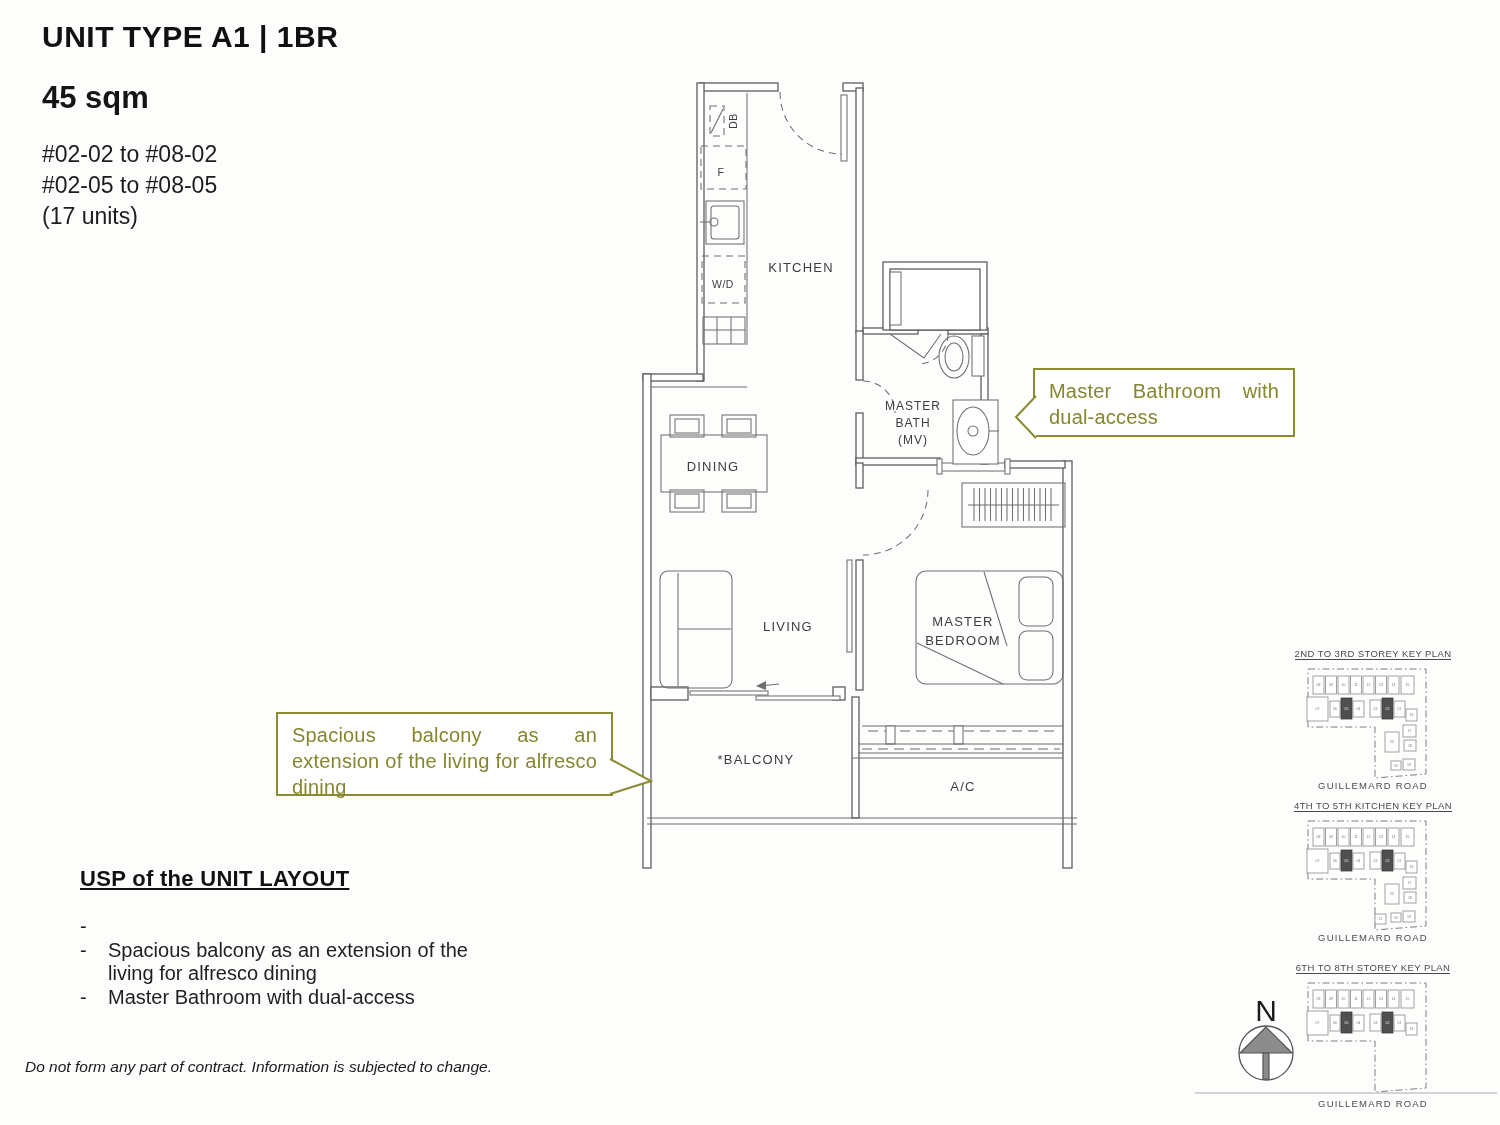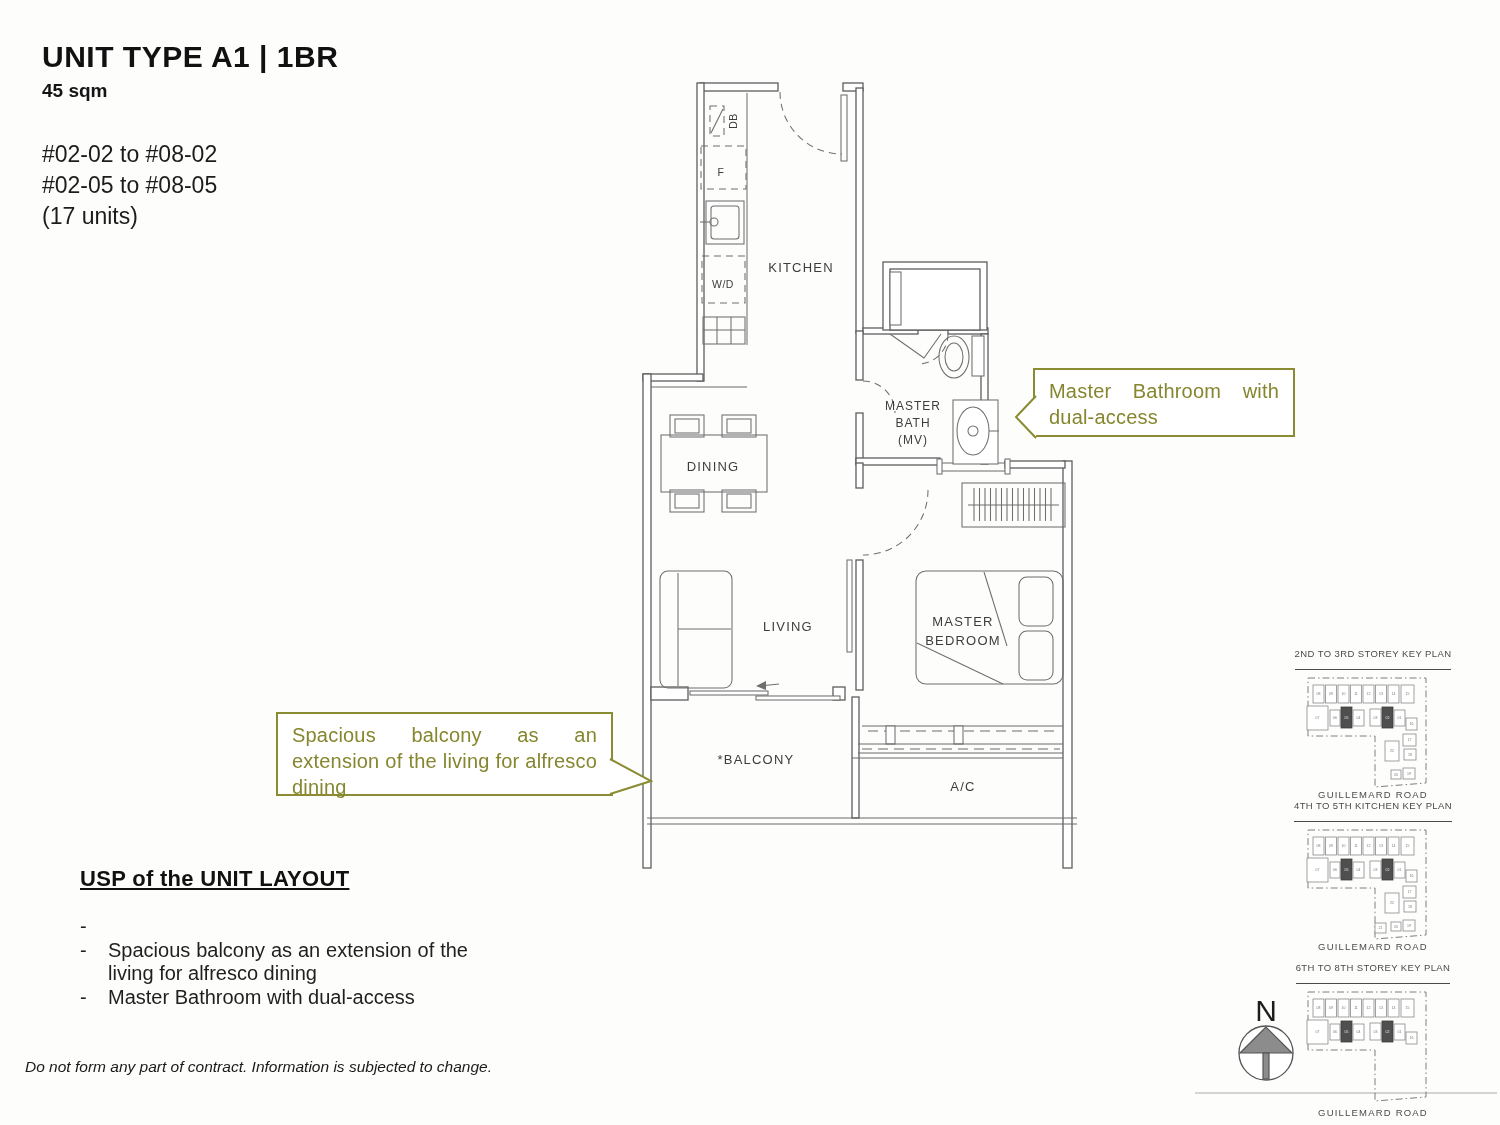--- a/index.html
+++ b/index.html
@@ -2,22 +2,22 @@
 <html><head>
 <meta charset="utf-8">
 <style>
   html,body{margin:0;padding:0;background:#e8e8e8;}
   #page{position:relative;width:1500px;height:1125px;background:#fdfdfc;overflow:hidden;
         font-family:"Liberation Sans",sans-serif;margin:0 auto;}
   #plan-svg{position:absolute;left:0;top:0;}
 
   
   .hdr-title{position:absolute;left:42px;top:20px;font-size:30px;font-weight:700;
-             color:#111;letter-spacing:.5px;white-space:nowrap;margin-top:20px;}
-  .hdr-area{position:absolute;left:42px;top:80px;font-size:19px;font-weight:700;color:#151515;}
+             color:#111;letter-spacing:.5px;white-space:nowrap;}
+  .hdr-area{position:absolute;left:42px;top:80px;font-size:31px;font-weight:700;color:#151515;}
   .hdr-stacks{position:absolute;left:42px;top:139px;font-size:23px;color:#1c1c1c;line-height:31px;}
 
   
   .callout{position:absolute;box-sizing:border-box;border:2px solid #8a8b33;color:#85862e;
            background:#fff;font-size:20px;line-height:26px;text-align:justify;
            padding:8px 14px;letter-spacing:.2px;}
   .callout .ptr{position:absolute;}
   #callout-bath{left:1033px;top:368px;width:262px;height:69px;}
   #callout-balcony{left:276px;top:712px;width:337px;height:84px;}
 
@@ -25,21 +25,21 @@
   .usp-head{position:absolute;left:80px;top:866px;font-size:22px;font-weight:700;color:#111;
             text-decoration:underline;letter-spacing:.3px;}
   .usp-list{position:absolute;left:80px;top:915px;width:400px;color:#1f1f1f;font-size:20px;line-height:23px;}
   .usp-item{display:flex;margin:0 0 1px 0;}
   .usp-item .dash{width:28px;flex:0 0 28px;}
   .usp-item .txt{width:360px;text-align:justify;}
 
   
   .keyplan{position:absolute;width:200px;text-align:center;color:#4a4a4a;}
   .kp-title{font-size:9.5px;letter-spacing:.4px;display:inline-block;
-            border-bottom:1px solid #4a4a4a;padding-bottom:10px;white-space:nowrap;}
+            border-bottom:1px solid #4a4a4a;padding-bottom:0;white-space:nowrap;}
   .kp-svg{display:block;margin:3px auto 0 auto;}
   .kp-road{font-size:9.5px;letter-spacing:1.2px;margin-top:1px;white-space:nowrap;text-align:center;}
   #keyplan-0{left:1273px;top:643px;}
   #keyplan-1{left:1273px;top:795px;}
   #keyplan-2{left:1273px;top:945px;margin-top:12px;}
   .kp-bound{fill:none;stroke:#7e7e7e;stroke-width:1;stroke-dasharray:7 3 1.5 3;}
   .kp-unit{fill:#fff;stroke:#8a8a8a;stroke-width:.8;}
   .kp-unit.hl{fill:#4f4f4f;stroke:#3c3c3c;}
   .kp-num{font-size:3.5px;fill:#777;text-anchor:middle;font-family:"Liberation Sans",sans-serif;}
   .kp-num.hl{fill:#e6e6e6;}

